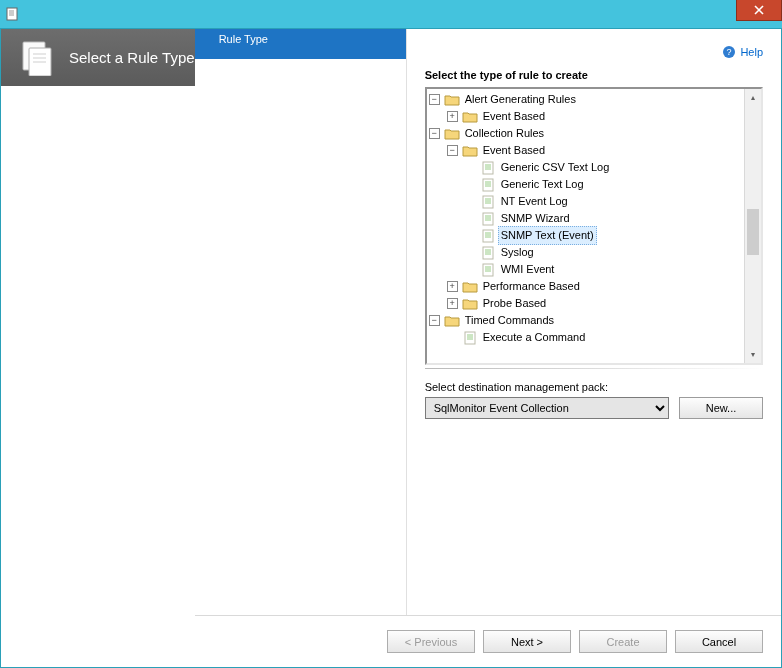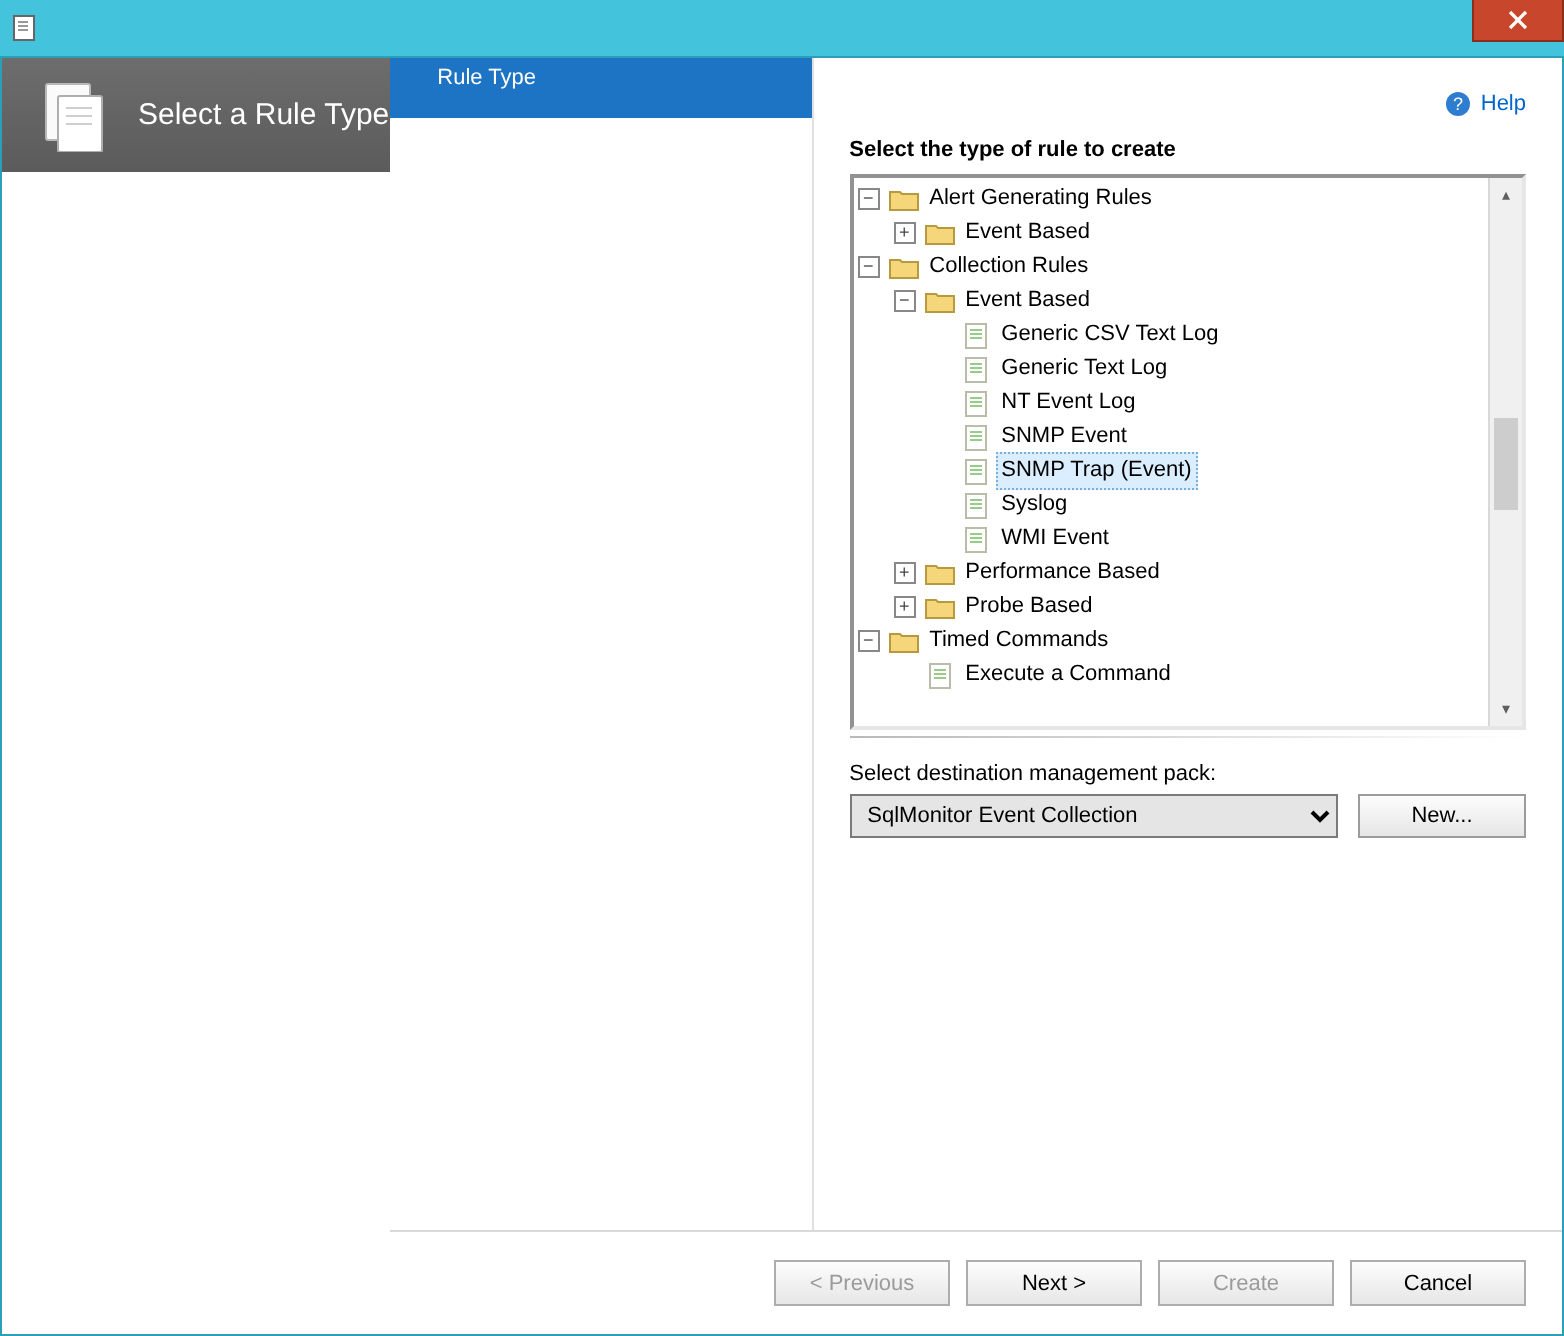--- a/index.html
+++ b/index.html
@@ -224,35 +224,35 @@
                           <div class="row">
                             <span class="exp-spacer"></span>
                             <span class="icon">
                               <svg width="14" height="14">
                                 <rect x="2" y="1" width="10" height="12" fill="#fff" stroke="#bba"></rect>
                                 <line x1="4" y1="4" x2="10" y2="4" stroke="#9c8"></line>
                                 <line x1="4" y1="6" x2="10" y2="6" stroke="#9c8"></line>
                                 <line x1="4" y1="8" x2="10" y2="8" stroke="#9c8"></line>
                               </svg>
                             </span>
-                            <span class="label">SNMP Event</span>
-                          </div>
-                        </li>
-                      <li class="node">
-                          <div class="row">
-                            <span class="exp-spacer"></span>
-                            <span class="icon">
-                              <svg width="14" height="14">
-                                <rect x="2" y="1" width="10" height="12" fill="#fff" stroke="#bba"></rect>
-                                <line x1="4" y1="4" x2="10" y2="4" stroke="#9c8"></line>
-                                <line x1="4" y1="6" x2="10" y2="6" stroke="#9c8"></line>
-                                <line x1="4" y1="8" x2="10" y2="8" stroke="#9c8"></line>
-                              </svg>
-                            </span>
-                            <span class="label selected">SNMP Trap (Event)</span>
+                            <span class="label">SNMP Wizard</span>
+                          </div>
+                        </li>
+                      <li class="node">
+                          <div class="row">
+                            <span class="exp-spacer"></span>
+                            <span class="icon">
+                              <svg width="14" height="14">
+                                <rect x="2" y="1" width="10" height="12" fill="#fff" stroke="#bba"></rect>
+                                <line x1="4" y1="4" x2="10" y2="4" stroke="#9c8"></line>
+                                <line x1="4" y1="6" x2="10" y2="6" stroke="#9c8"></line>
+                                <line x1="4" y1="8" x2="10" y2="8" stroke="#9c8"></line>
+                              </svg>
+                            </span>
+                            <span class="label selected">SNMP Text (Event)</span>
                           </div>
                         </li>
                       <li class="node">
                           <div class="row">
                             <span class="exp-spacer"></span>
                             <span class="icon">
                               <svg width="14" height="14">
                                 <rect x="2" y="1" width="10" height="12" fill="#fff" stroke="#bba"></rect>
                                 <line x1="4" y1="4" x2="10" y2="4" stroke="#9c8"></line>
                                 <line x1="4" y1="6" x2="10" y2="6" stroke="#9c8"></line>

